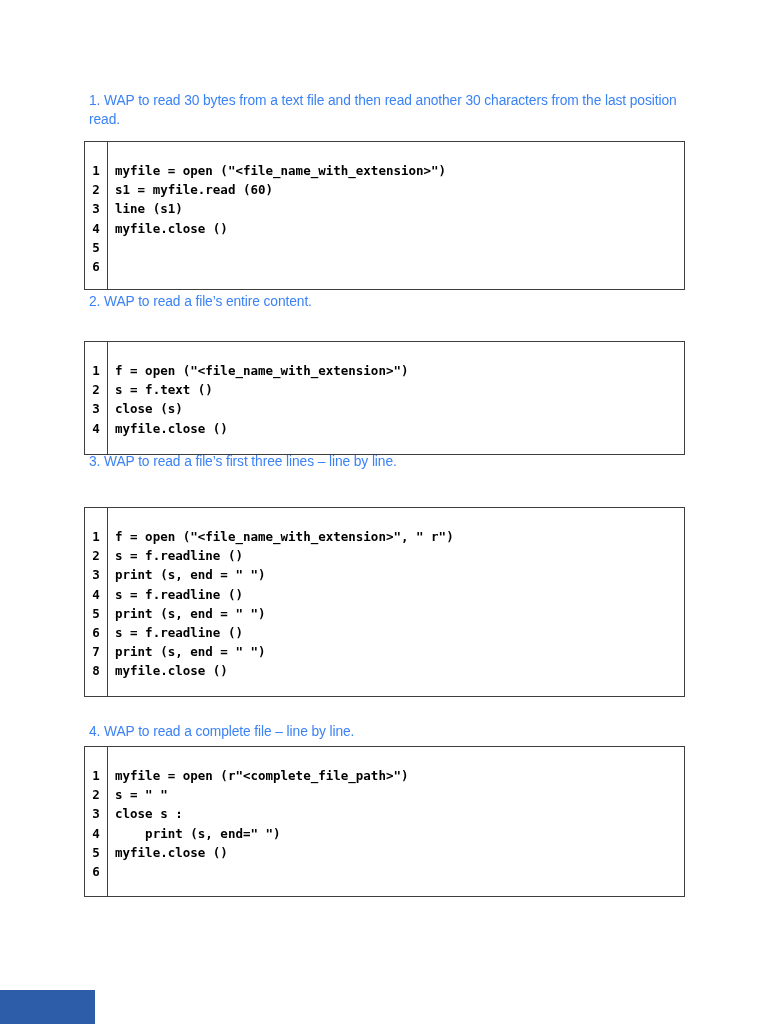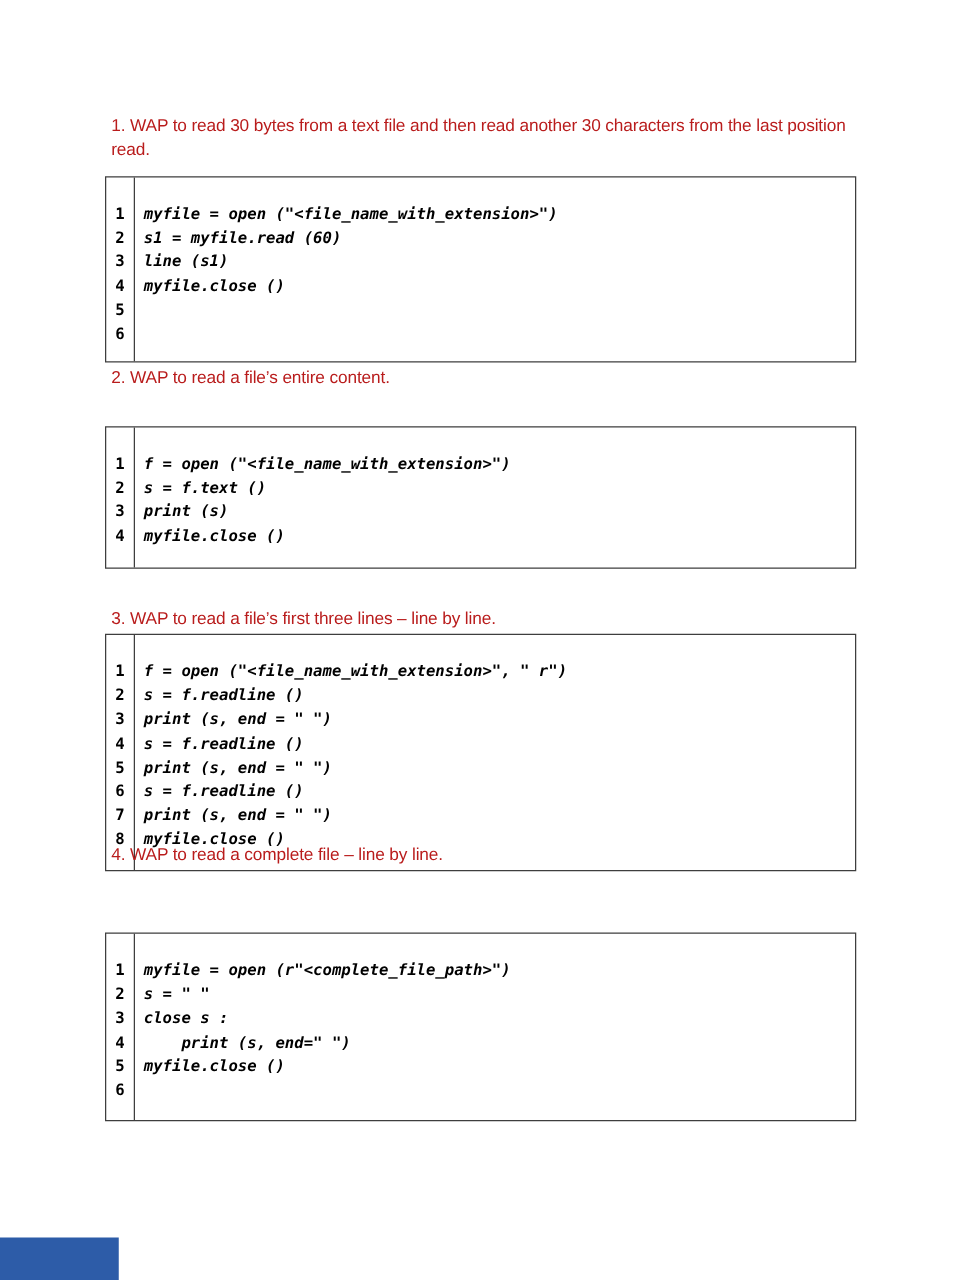--- a/index.html
+++ b/index.html
@@ -14,21 +14,21 @@
     background: #ffffff;
     overflow: hidden;
     font-family: "Liberation Sans", sans-serif;
   }
   .heading {
     position: absolute;
     left: 89px;
     width: 592px;
     font-size: 13.8px;
     line-height: 19.2px;
-    color: #b91c1c;
+    color: #3b82f6;
     letter-spacing: -0.1px;
   }
   .codebox {
     position: absolute;
     left: 84px;
     width: 601px;
     border: 1px solid #3e3e3e;
     background: #ffffff;
     display: flex;
     box-sizing: border-box;
@@ -38,38 +38,37 @@
     width: 23px;
     flex: 0 0 23px;
     border-right: 1px solid #3e3e3e;
     padding-top: 19px;
     text-align: center;
     box-sizing: border-box;
   }
   .code {
     padding: 19px 0 0 7px;
     overflow: hidden;
-    font-style: italic;
   }
   .ln, .cl {
     font-family: "DejaVu Sans Mono", monospace;
     font-weight: 700;
     font-size: 12.5px;
     line-height: 19.2px;
     color: #000000;
     white-space: pre;
   }
   
   .s1 .heading { top: 91px; }
   .s1 .codebox { top: 141px; height: 149px; }
   .s2 .heading { top: 292px; }
   .s2 .codebox { top: 341px; height: 114px; }
-  .s3 .heading { top: 485px; }
+  .s3 .heading { top: 452px; }
   .s3 .codebox { top: 507px; height: 190px; }
-  .s4 .heading { top: 674px; }
+  .s4 .heading { top: 722px; }
   .s4 .codebox { top: 746px; height: 151px; }
 
   .bluebar {
     position: absolute;
     left: 0;
     bottom: 0;
     width: 95px;
     height: 34px;
   }
 </style>
@@ -102,21 +101,21 @@
     <div class="codebox">
       <div class="gutter">
             <div class="ln">1</div>
             <div class="ln">2</div>
             <div class="ln">3</div>
             <div class="ln">4</div>
           </div>
       <div class="code">
             <div class="cl">f = open ("&lt;file_name_with_extension&gt;")</div>
             <div class="cl">s = f.text ()</div>
-            <div class="cl">print (s)</div>
+            <div class="cl">close (s)</div>
             <div class="cl">myfile.close ()</div>
           </div>
     </div>
   </div>
       <div class="section s3">
     <div class="heading">3. WAP to read a file’s first three lines – line by line.</div>
     <div class="codebox">
       <div class="gutter">
             <div class="ln">1</div>
             <div class="ln">2</div>

